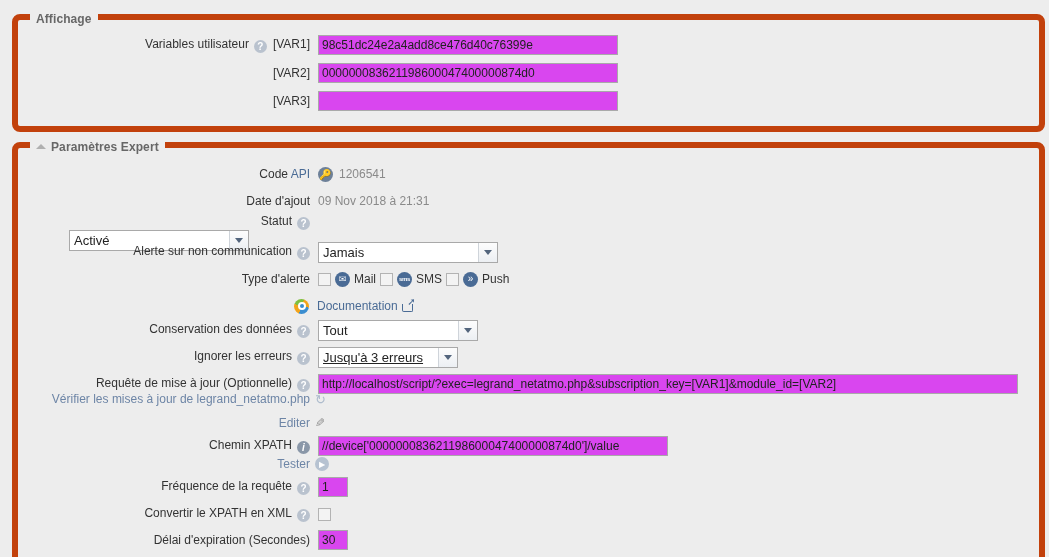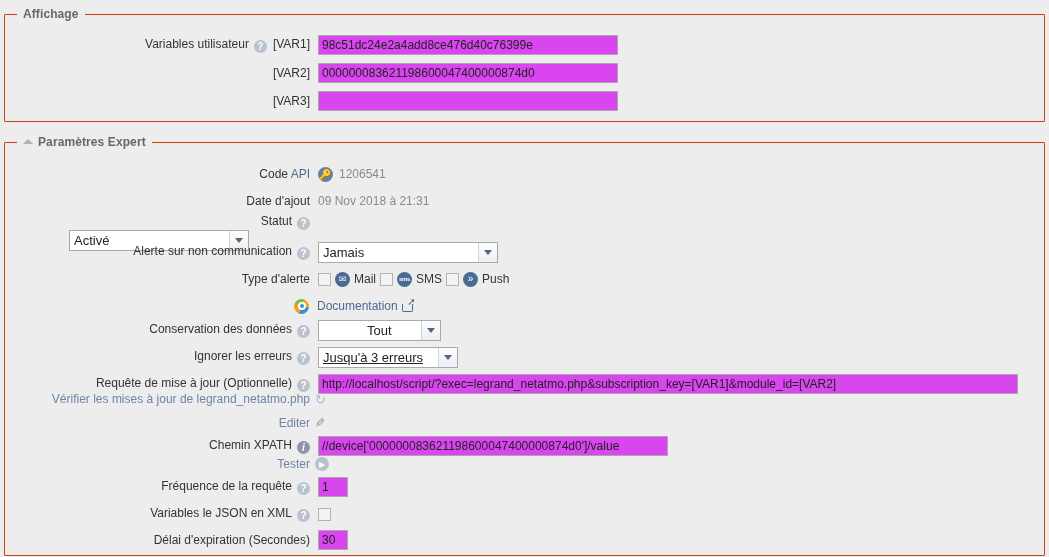--- a/index.html
+++ b/index.html
@@ -13,24 +13,24 @@
     font-family: "Liberation Sans", sans-serif;
     font-size: 12px;
     color: #333333;
     overflow: hidden;
     position: relative;
   }
 
   
   .panel {
     position: absolute;
-    left: 4px;
+    left: 12px;
     right: 4px;
-    border: 1px solid #c2410c;
-    border-radius: 1px;
+    border: 6px solid #c2410c;
+    border-radius: 8px;
     background: transparent;
   }
   .panel > .legend {
     position: absolute;
     top: -8px;
     left: 12px;
     background: #ededed;
     padding: 0 6px;
     font-size: 12px;
     font-weight: bold;
@@ -412,21 +412,21 @@
     <span class="link" style="margin-left:8px;">Documentation</span>
     <span class="extlink"></span>
   </div>
 </div>
 
 <div class="row" style="top:319px; left:0;">
   <div class="label-col">
     <span>Conservation des données</span><span class="help-icon">?</span>
   </div>
   <div class="ctl-col">
-    <div class="sel" style="width:123px;padding-left:44px;">
+    <div class="sel" style="width:160px;">
       <span class="sel-text">Tout</span>
       <span class="sel-btn">
           <span class="chev"></span>
         </span>
     </div>
   </div>
 </div>
 
 <div class="row" style="top:346px; left:0;">
   <div class="label-col">
@@ -491,21 +491,21 @@
   <div class="label-col">
     <span>Fréquence de la requête</span><span class="help-icon">?</span>
   </div>
   <div class="ctl-col">
     <input class="txt" style="width: 30px;" value="1">
   </div>
 </div>
 
 <div class="row" style="top:503px; left:0;">
   <div class="label-col">
-    <span>Variables le JSON en XML</span><span class="help-icon">?</span>
+    <span>Convertir le XPATH en XML</span><span class="help-icon">?</span>
   </div>
   <div class="ctl-col">
     <span class="cbx"></span>
   </div>
 </div>
 
 <div class="row" style="top:529px; left:0;">
   <div class="label-col">Délai d'expiration (Secondes)</div>
   <div class="ctl-col">
     <input class="txt" style="width: 30px;" value="30">

